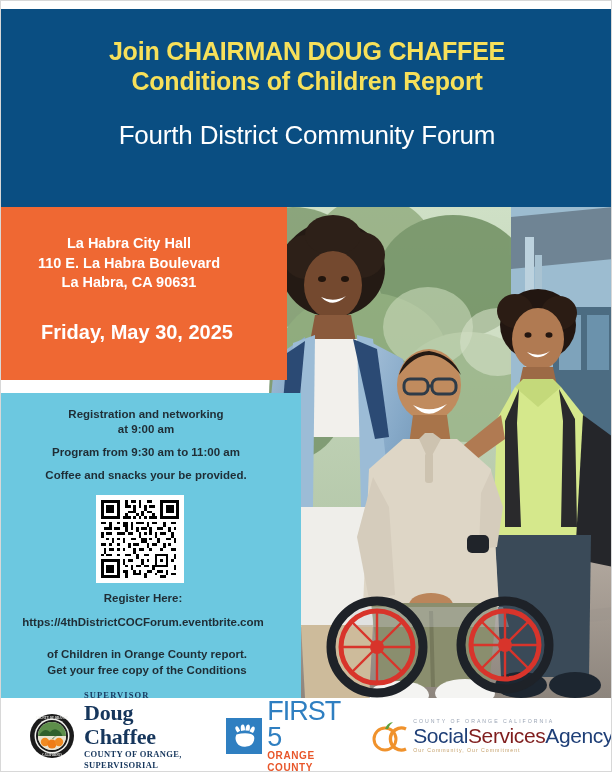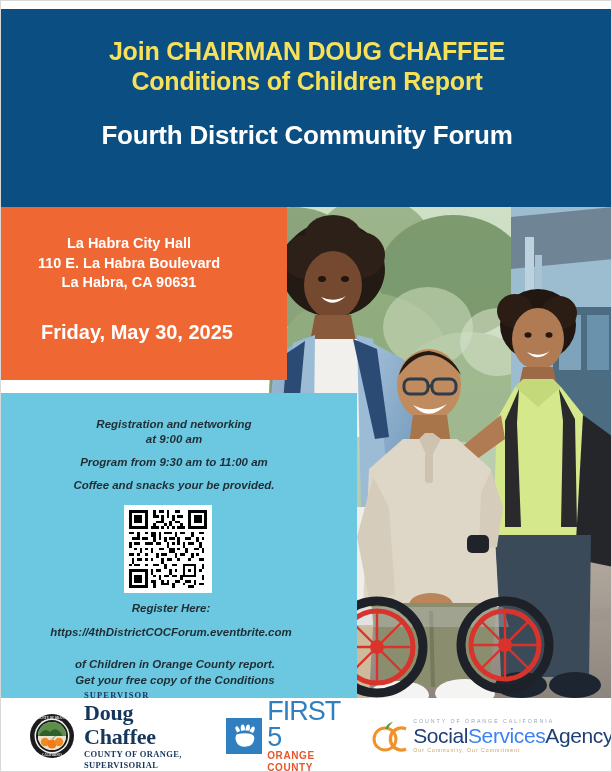--- a/index.html
+++ b/index.html
@@ -21,21 +21,21 @@
     box-sizing:border-box;
     display:flex;flex-direction:column;align-items:center;justify-content:flex-start;
     padding-top:27px;
   }
   .hl{
     color:#f7e05a;
     font-size:25px;line-height:30px;font-weight:bold;
     letter-spacing:-0.2px;text-align:center;white-space:nowrap;
   }
   .subtitle{
-    color:#ffffff;font-size:26px;line-height:30px;font-weight:bold;
+    color:#ffffff;font-size:26px;line-height:30px;font-weight:normal;
     text-align:center;margin-top:24px;white-space:nowrap;letter-spacing:-0.2px;
   }
 
   
   .photo{
     position:absolute;left:252px;top:206px;width:360px;height:491px;
     overflow:hidden;
     -webkit-clip-path:polygon(26px 0, 360px 0, 360px 491px, 0 491px);
     clip-path:polygon(26px 0, 360px 0, 360px 491px, 0 491px);
     background:#9aa79a;
@@ -54,26 +54,25 @@
     text-align:center;font-size:14.5px;line-height:19.5px;font-weight:bold;
     color:#ffffff;padding-right:30px;
   }
   .datetime{
     text-align:center;font-size:20px;line-height:27px;font-weight:bold;
     color:#ffffff;margin-top:26px;padding-right:14px;
   }
 
   
   .lightblue{
-    position:absolute;left:0;top:392px;width:356px;height:305px;
+    position:absolute;left:0;top:392px;width:300px;height:305px;
     background:#6cc8e0;
     color:#1d2b33;
     box-sizing:border-box;
-    padding-top:24px;
-    font-style:italic;
+    padding-top:14px;
   }
   .reg-line{
     text-align:center;font-size:11.5px;line-height:15px;font-weight:bold;
     color:#1f2d35;padding:0 22px 0 12px;
   }
   .reg-gap{margin-top:8px;}
   .qr-wrap{
     display:flex;justify-content:center;margin-top:12px;padding-right:22px;
   }
   .qr{
@@ -114,21 +113,21 @@
   .f5-first5{font-size:27px;line-height:26px;color:#2f7fc1;letter-spacing:-1px;font-weight:normal;}
   .f5-oc{font-size:10px;line-height:12px;color:#e8562a;font-weight:bold;letter-spacing:0.6px;}
 
   .logo-ssa{display:flex;align-items:center;margin-left:24px;}
   .ssa-oc{width:40px;height:34px;flex:0 0 40px;}
   .ssa-oc svg{display:block;width:40px;height:34px;}
   .ssa-txt{margin-left:1px;position:relative;}
   .ssa-top{font-size:5.2px;letter-spacing:2.0px;color:#9aa4b4;line-height:7px;white-space:nowrap;}
   .ssa-main{font-size:21px;line-height:22px;white-space:nowrap;letter-spacing:-0.4px;}
   .ssa-main .s1{color:#1f3f77;}
-  .ssa-main .s2{color:#3b82f6;}
+  .ssa-main .s2{color:#7f1d1d;}
   .ssa-main .s3{color:#1f3f77;}
   .ssa-tag{font-size:5.2px;letter-spacing:1.0px;color:#c5a06a;line-height:7px;white-space:nowrap;}
 </style>
 </head>
 <body>
 
 <div class="poster">
 
   <div class="header">
     <div class="hl">Join CHAIRMAN DOUG CHAFFEE</div>

